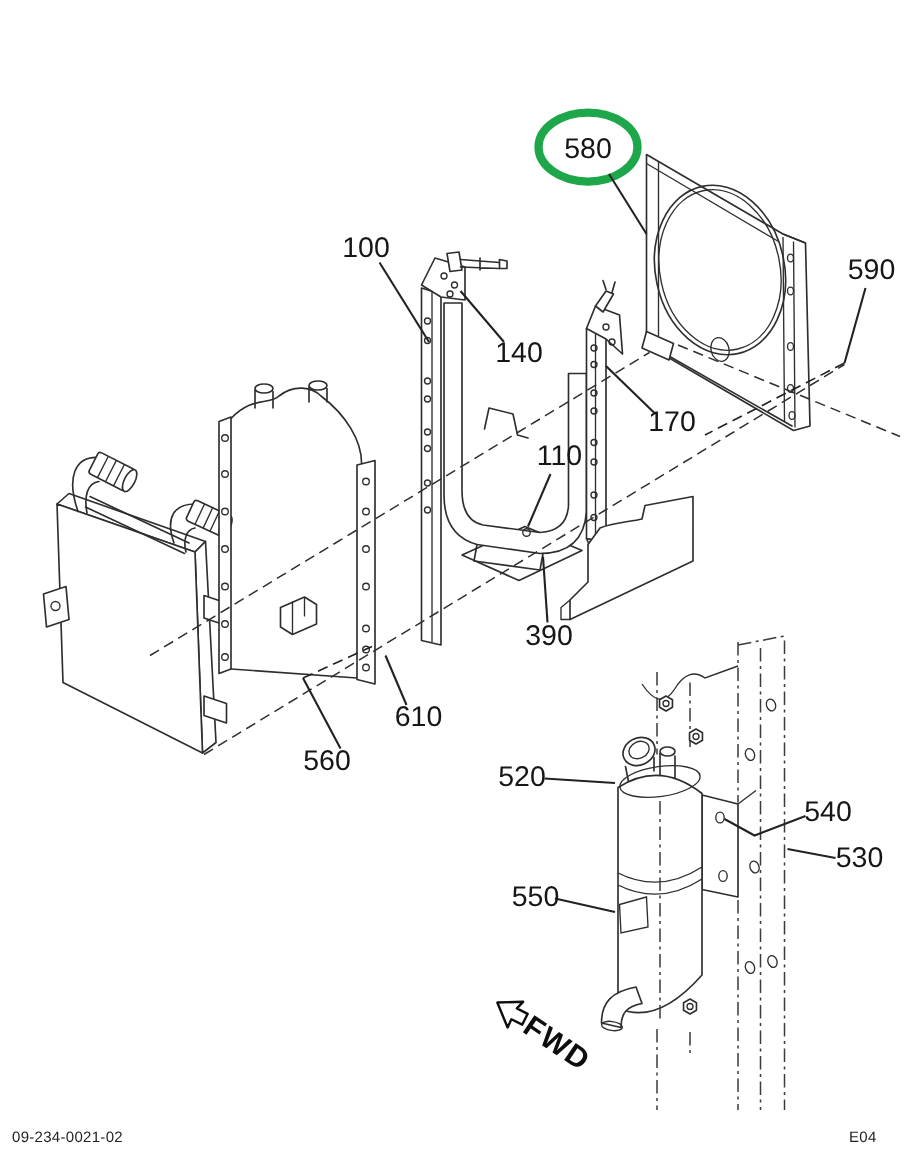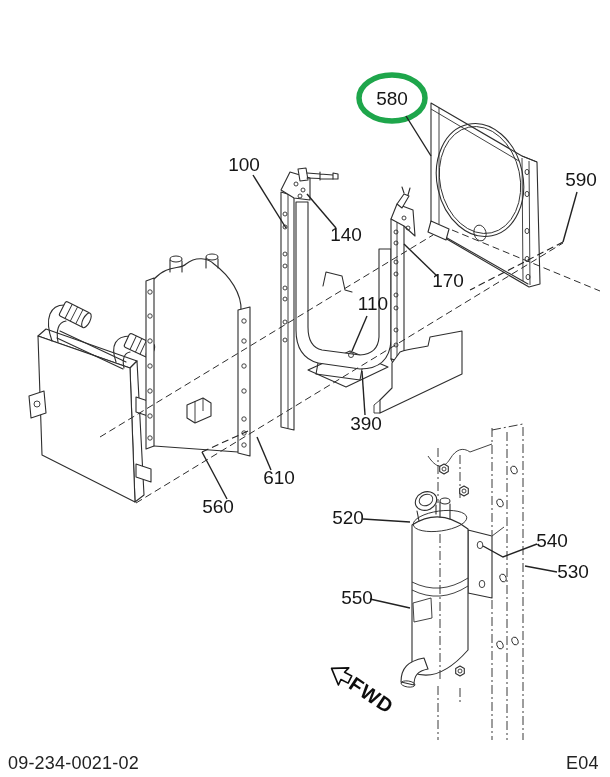--- a/index.html
+++ b/index.html
@@ -9,21 +9,21 @@
   
   .ln{fill:none;stroke:#2e2e2e;stroke-width:1.1;stroke-linejoin:round;stroke-linecap:round;}
   .wh{fill:#ffffff;stroke:#2e2e2e;stroke-width:1.1;stroke-linejoin:round;}
   .thin{fill:none;stroke:#2e2e2e;stroke-width:0.9;}
   .dash{fill:none;stroke:#2e2e2e;stroke-width:1;stroke-dasharray:7 4;}
   .phan{fill:none;stroke:#3a3a3a;stroke-width:1;stroke-dasharray:9 3 2 3;}
   .leader{fill:none;stroke:#222;stroke-width:1.4;}
   .leader-dash{fill:none;stroke:#222;stroke-width:1.1;stroke-dasharray:7 4;}
   .callout{font-family:"Liberation Sans",sans-serif;font-size:19px;fill:#161616;
            text-anchor:middle;}
-  .footer-text{position:absolute;font-size:18px;color:#222;letter-spacing:0.2px;}
+  .footer-text{position:absolute;font-size:10px;color:#222;letter-spacing:0.2px;}
   .fwd-text{font-family:"Liberation Sans",sans-serif;font-size:20px;font-weight:bold;
             fill:#0d0d0d;letter-spacing:1px;}
 </style>
 </head>
 <body>
 
 <div class="page">
 <svg width="610" height="777" viewBox="0 0 610 777">
 
   <g>

